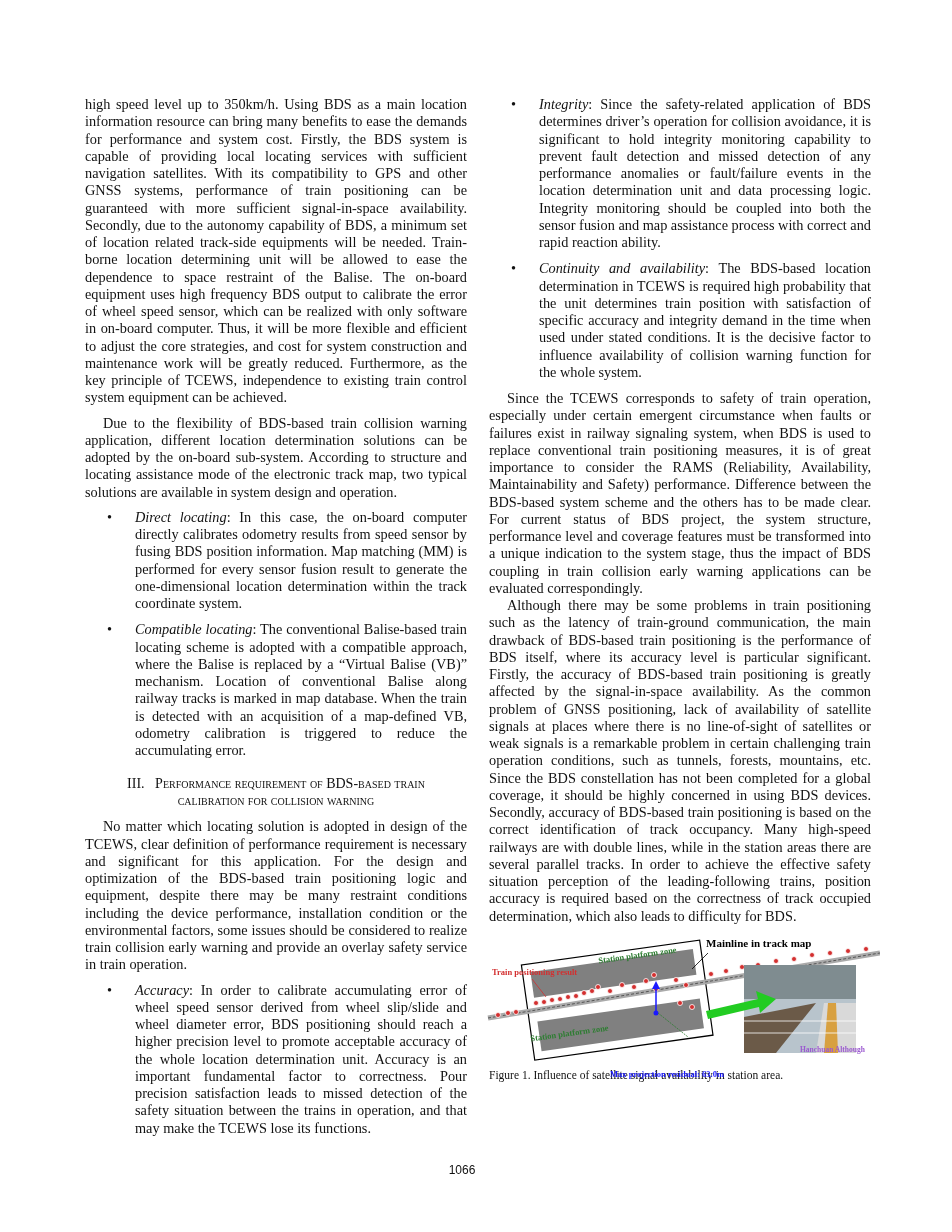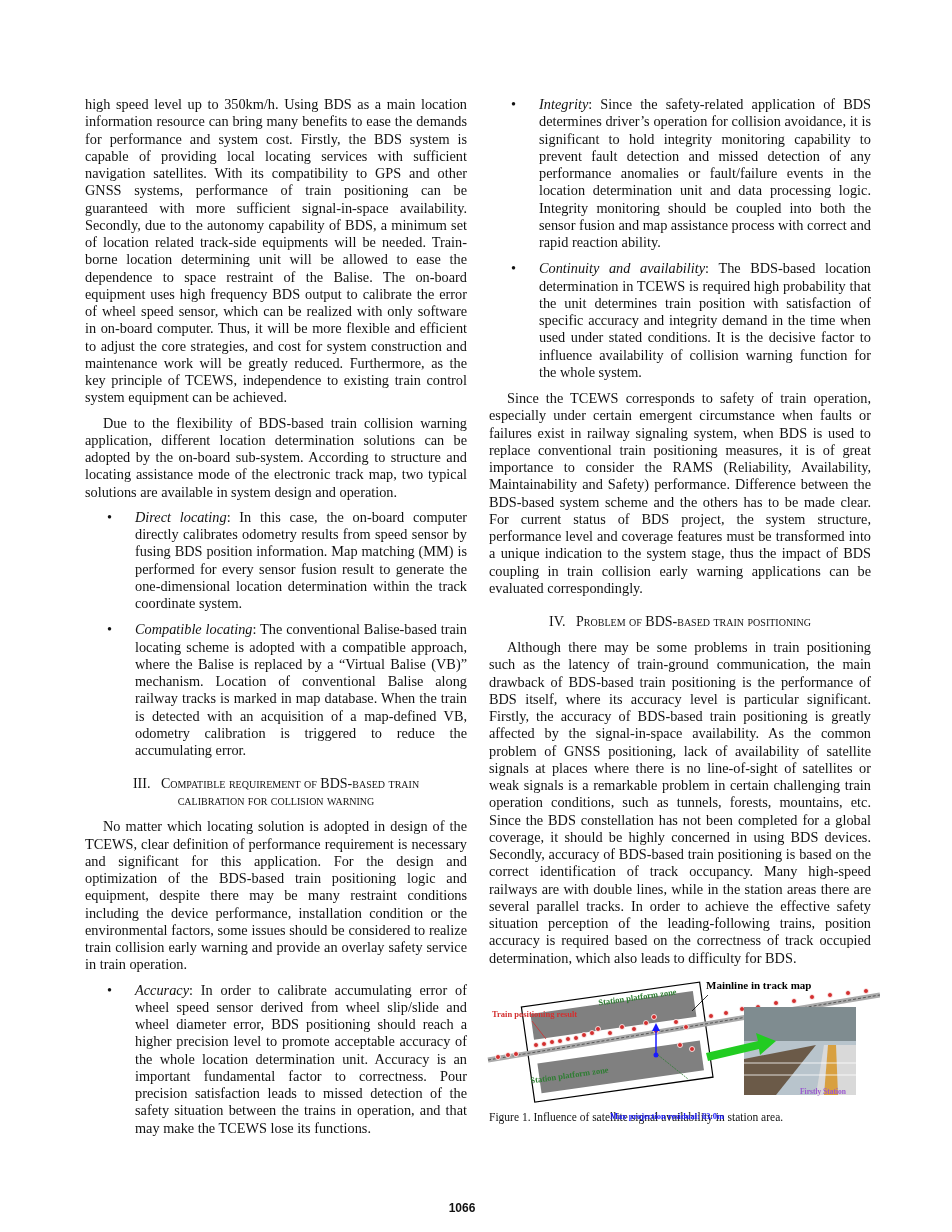--- a/index.html
+++ b/index.html
@@ -13,21 +13,21 @@
   .gap { height: 8px; }
   ul.bul { list-style: none; margin: 0; padding: 0; }
   ul.bul li { position: relative; padding-left: 50px; margin: 0 0 9px 0; text-align: justify; }
   ul.bul li .dot { position: absolute; left: 22px; top: 0; }
   i { font-style: italic; }
   .section { text-align: center; margin: 16px 0 9px 0; font-size: 14px; line-height: 17px; }
   .section .sc { font-variant: small-caps; }
   .figure { position: relative; width: 394px; height: 128px; margin: 8px 0 0 -3px; }
   .caption { font-size: 11.5px; margin-top: 6px; }
   .pagenum { position: absolute; left: 0; width: 924px; top: 1163px; text-align: center;
-             font-family: "Liberation Sans", sans-serif; font-weight: bold; font-size: 12px; margin-top: 38px; }
+             font-family: "Liberation Sans", sans-serif; font-weight: normal; font-size: 12px; }
 </style>
 </head>
 <body>
 
 <div class="col left">
   <p>high speed level up to 350km/h. Using BDS as a main location information resource can bring many benefits to ease the demands for performance and system cost. Firstly, the BDS system is capable of providing local locating services with sufficient navigation satellites. With its compatibility to GPS and other GNSS systems, performance of train positioning can be guaranteed with more sufficient signal-in-space availability. Secondly, due to the autonomy capability of BDS, a minimum set of location related track-side equipments will be needed. Train-borne location determining unit will be allowed to ease the dependence to space restraint of the Balise. The on-board equipment uses high frequency BDS output to calibrate the error of wheel speed sensor, which can be realized with only software in on-board computer. Thus, it will be more flexible and efficient to adjust the core strategies, and cost for system construction and maintenance work will be greatly reduced. Furthermore, as the key principle of TCEWS, independence to existing train control system equipment can be achieved.</p>
   <div class="gap"></div>
   <p class="indent">Due to the flexibility of BDS-based train collision warning application, different location determination solutions can be adopted by the on-board sub-system. According to structure and locating assistance mode of the electronic track map, two typical solutions are available in system design and operation.</p>
   <div class="gap"></div>
   <ul class="bul">
@@ -35,21 +35,21 @@
       <span class="dot">•</span>
       <i>Direct locating</i><span>: In this case, the on-board computer directly calibrates odometry results from speed sensor by fusing BDS position information. Map matching (MM) is performed for every sensor fusion result to generate the one-dimensional location determination within the track coordinate system.</span>
     </li>
     <li>
       <span class="dot">•</span>
       <i>Compatible locating</i><span>: The conventional Balise-based train locating scheme is adopted with a compatible approach, where the Balise is replaced by a “Virtual Balise (VB)” mechanism. Location of conventional Balise along railway tracks is marked in map database. When the train is detected with an acquisition of a map-defined VB, odometry calibration is triggered to reduce the accumulating error.</span>
     </li>
   </ul>
   <div class="section">
     <span>III.</span>&nbsp;&nbsp;
-    <span class="sc">Compatible requirement of BDS-based train</span><br>
+    <span class="sc">Performance requirement of BDS-based train</span><br>
     <span class="sc">calibration for collision warning</span>
   </div>
   <p class="indent">No matter which locating solution is adopted in design of the TCEWS, clear definition of performance requirement is necessary and significant for this application. For the design and optimization of the BDS-based train positioning logic and equipment, despite there may be many restraint conditions including the device performance, installation condition or the environmental factors, some issues should be considered to realize train collision early warning and provide an overlay safety service in train operation.</p>
   <div class="gap"></div>
   <ul class="bul">
     <li>
       <span class="dot">•</span>
       <i>Accuracy</i><span>: In order to calibrate accumulating error of wheel speed sensor derived from wheel slip/slide and wheel diameter error, BDS positioning should reach a higher precision level to promote acceptable accuracy of the whole location determination unit. Accuracy is an important fundamental factor to correctness. Pour precision satisfaction leads to missed detection of the safety situation between the trains in operation, and that may make the TCEWS lose its functions.</span>
     </li>
   </ul>
@@ -60,24 +60,20 @@
     <li>
       <span class="dot">•</span>
       <i>Integrity</i><span>: Since the safety-related application of BDS determines driver’s operation for collision avoidance, it is significant to hold integrity monitoring capability to prevent fault detection and missed detection of any performance anomalies or fault/failure events in the location determination unit and data processing logic. Integrity monitoring should be coupled into both the sensor fusion and map assistance process with correct and rapid reaction ability.</span>
     </li>
     <li>
       <span class="dot">•</span>
       <i>Continuity and availability</i><span>: The BDS-based location determination in TCEWS is required high probability that the unit determines train position with satisfaction of specific accuracy and integrity demand in the time when used under stated conditions. It is the decisive factor to influence availability of collision warning function for the whole system.</span>
     </li>
   </ul>
   <p class="indent">Since the TCEWS corresponds to safety of train operation, especially under certain emergent circumstance when faults or failures exist in railway signaling system, when BDS is used to replace conventional train positioning measures, it is of great importance to consider the RAMS (Reliability, Availability, Maintainability and Safety) performance. Difference between the BDS-based system scheme and the others has to be made clear. For current status of BDS project, the system structure, performance level and coverage features must be transformed into a unique indication to the system stage, thus the impact of BDS coupling in train collision early warning applications can be evaluated correspondingly.</p>
-  <div class="section">
-    <span>IV.</span>&nbsp;&nbsp;
-    <span class="sc">Problem of BDS-based train positioning</span>
-  </div>
   <p class="indent">Although there may be some problems in train positioning such as the latency of train-ground communication, the main drawback of BDS-based train positioning is the performance of BDS itself, where its accuracy level is particular significant. Firstly, the accuracy of BDS-based train positioning is greatly affected by the signal-in-space availability. As the common problem of GNSS positioning, lack of availability of satellite signals at places where there is no line-of-sight of satellites or weak signals is a remarkable problem in certain challenging train operation conditions, such as tunnels, forests, mountains, etc. Since the BDS constellation has not been completed for a global coverage, it should be highly concerned in using BDS devices. Secondly, accuracy of BDS-based train positioning is based on the correct identification of track occupancy. Many high-speed railways are with double lines, while in the station areas there are several parallel tracks. In order to achieve the effective safety situation perception of the leading-following trains, position accuracy is required based on the correctness of track occupied determination, which also leads to difficulty for BDS.</p>
 
   <div class="figure">
     <svg width="394" height="128" viewBox="0 0 394 128">
 
       <g transform="rotate(-8 110 60)">
         <rect x="40" y="22" width="180" height="96" fill="#fff" stroke="#000" stroke-width="1.2"></rect>
         <rect x="48" y="30" width="164" height="26" fill="#808080"></rect>
         <rect x="48" y="80" width="164" height="30" fill="#808080"></rect>
       </g>
@@ -140,18 +136,18 @@
 
       <polygon points="220,78 272,66 270,58 290,66 274,80 273,74 222,86" fill="#22cc22"></polygon>
     </svg>
     <span style="position:absolute; left:112px; top:14px; font-size:8.5px; font-weight:bold; color:#2e7d32; transform:rotate(-8deg);">Station platform zone</span>
     <span style="position:absolute; left:44px; top:92px; font-size:8.5px; font-weight:bold; color:#2e7d32; transform:rotate(-8deg);">Station platform zone</span>
     <span style="position:absolute; left:6px; top:31px; font-size:8.5px; font-weight:bold; color:#d32f2f;">Train positioning result</span>
     <span style="position:absolute; left:220px; top:2px; font-size:11px; font-weight:bold; color:#000;">Mainline in track map</span>
     <span style="position:absolute; left:124px; top:105px; font-size:8.5px; font-weight:bold; color:#1a1aff;margin-top:28px;">
       <span>Max projection residual: </span><span>63.0m</span>
     </span>
-    <span style="position:absolute; left:314px; top:108px; font-size:7.5px; font-weight:bold; color:#9b59d0;">Firstly Station</span>
+    <span style="position:absolute; left:314px; top:108px; font-size:7.5px; font-weight:bold; color:#9b59d0;">Hanchuan Although</span>
   </div>
   <div class="caption">Figure 1.    Influence of satellite signal availability in station area.</div>
 </div>
 
 <div class="pagenum">1066</div>
 
 </body></html>

